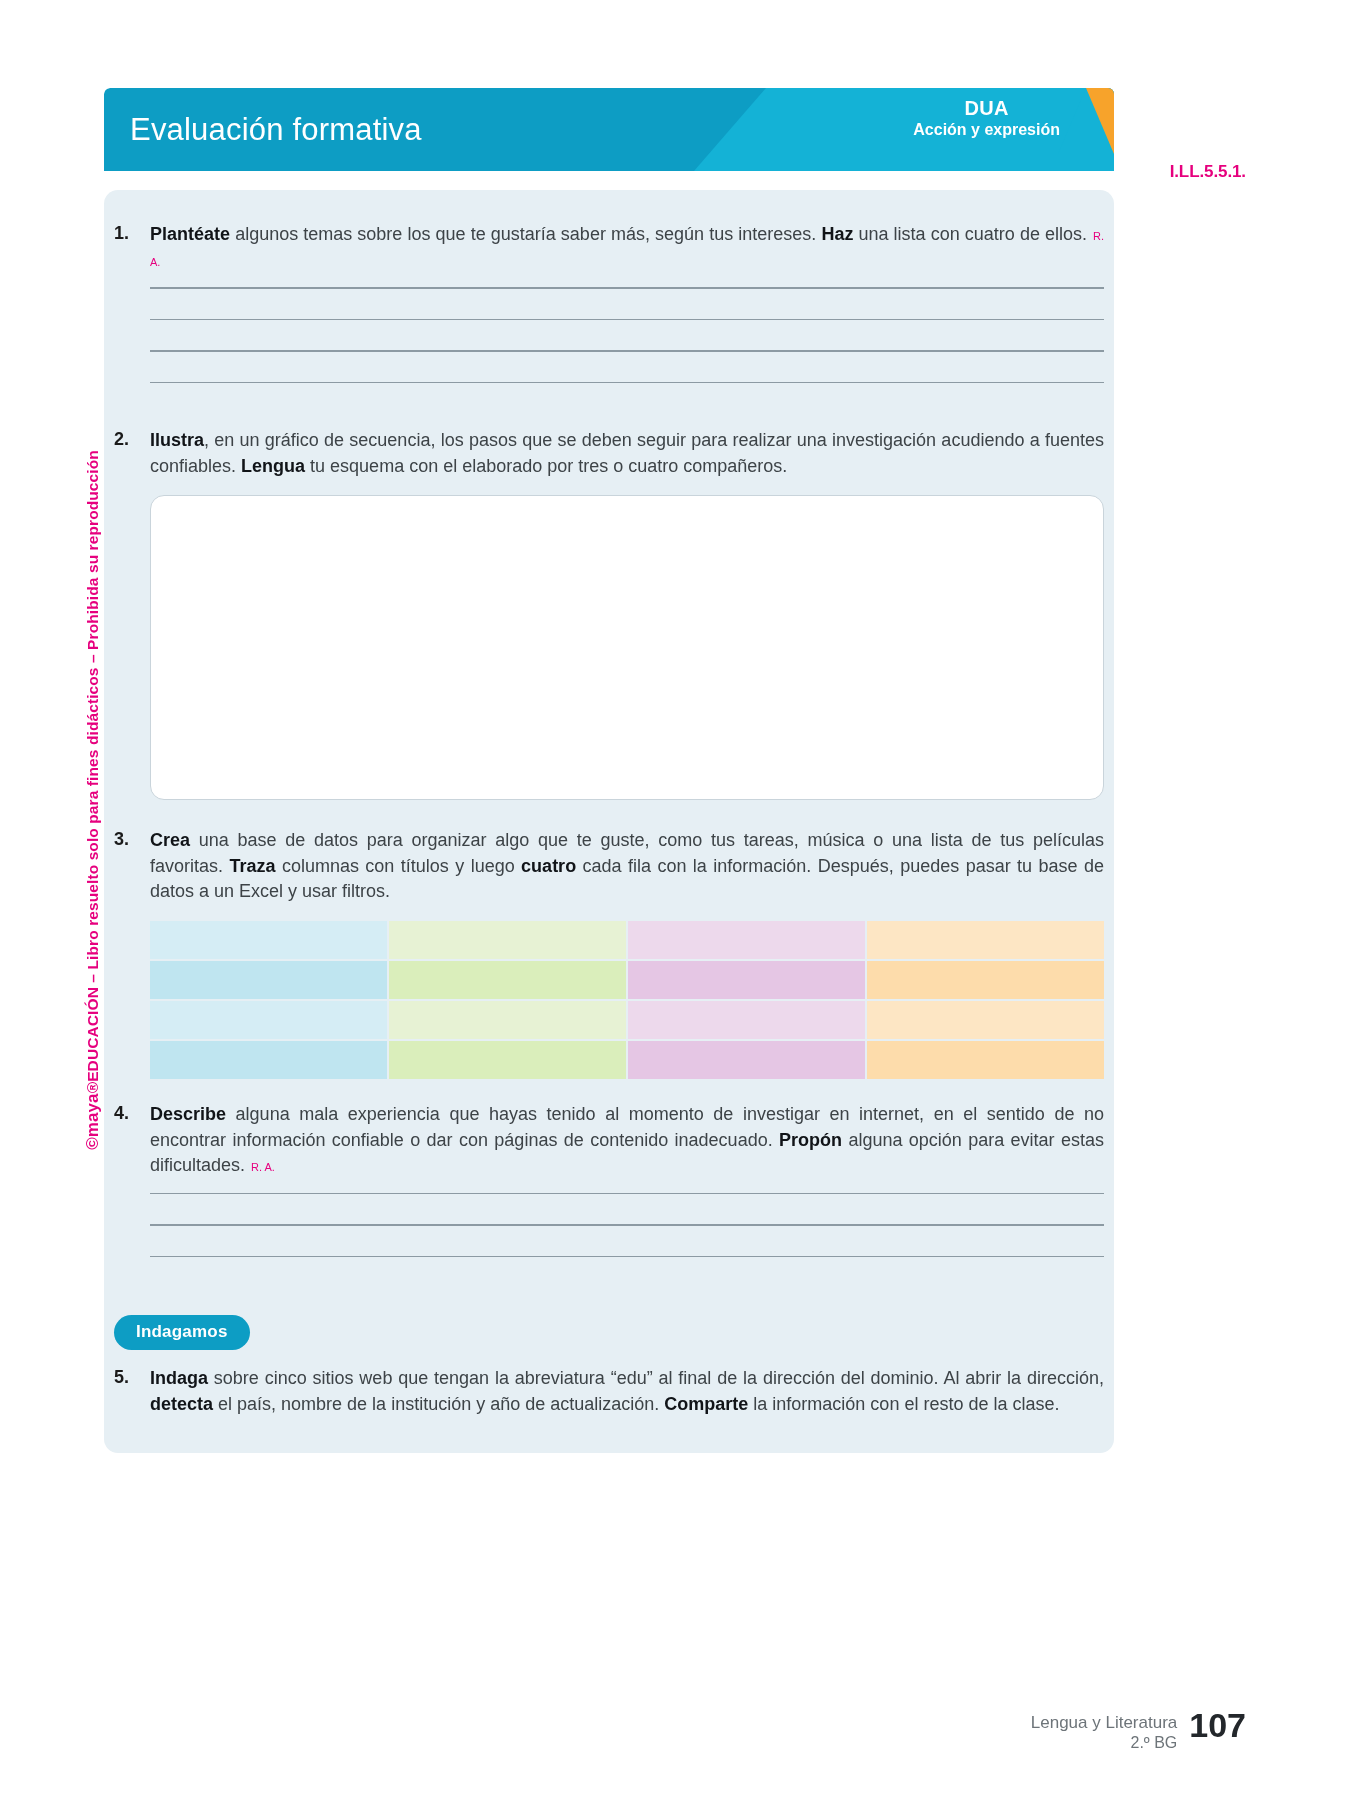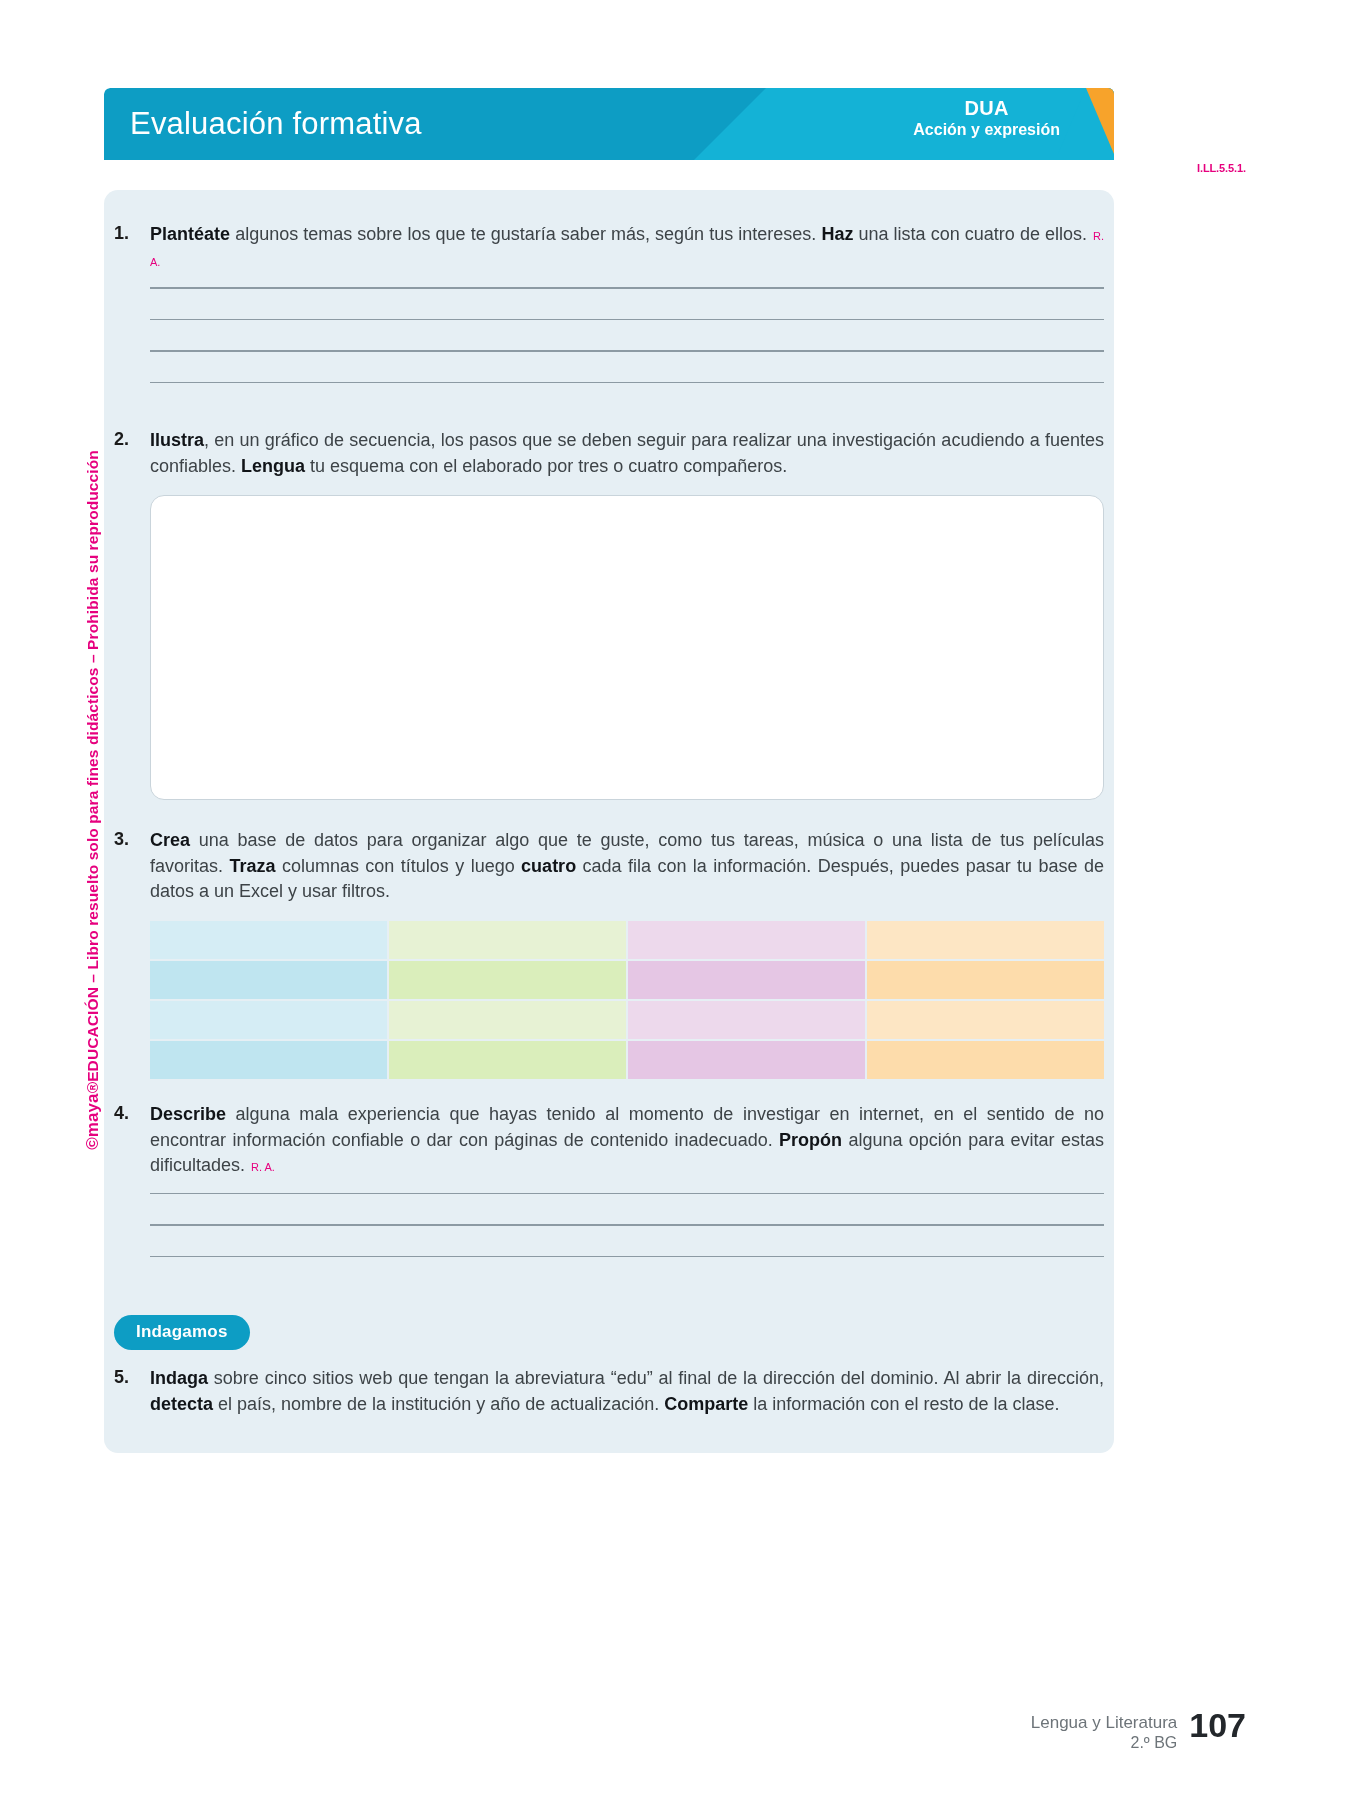--- a/index.html
+++ b/index.html
@@ -37,21 +37,21 @@
     font-weight: 800;
     font-size: 17px;
   }
 
   
   .header-banner {
     position: absolute;
     left: 104px;
     top: 88px;
     width: 1010px;
-    height: 72px;
+    height: 83px;
     border-radius: 6px 6px 0 0;
     overflow: hidden;
   }
   .banner-left {
     position: absolute;
     inset: 0;
     background: #0d9dc4;
     border-radius: 6px 0 0 0;
   }
   .banner-right-wedge {
@@ -110,21 +110,21 @@
     font-weight: 700;
     display: block;
     margin-top: 2px;
   }
 
   
   .standard-code {
     position: absolute;
     right: 104px;
     top: 162px;
-    font-size: 11px;
+    font-size: 17px;
     color: #e6007e;
     font-weight: 600;
     letter-spacing: -0.1px;
   }
 
   
   .content-panel {
     position: absolute;
     left: 104px;
     top: 190px;

